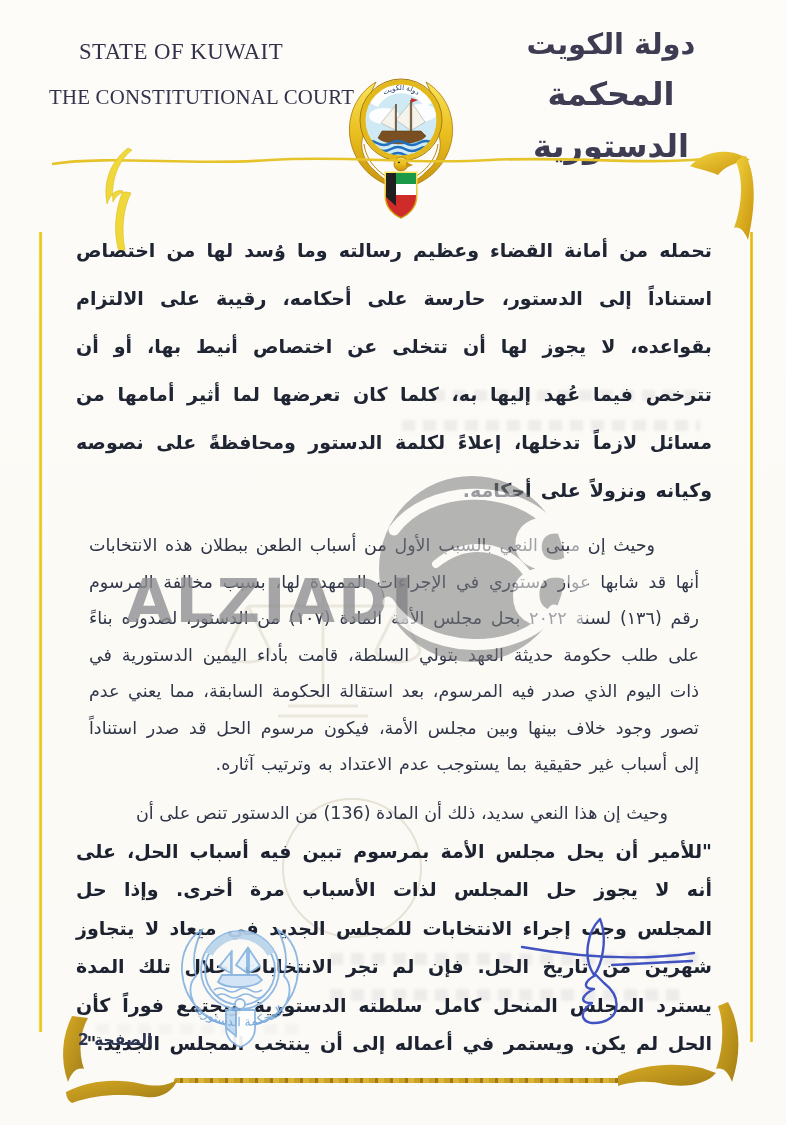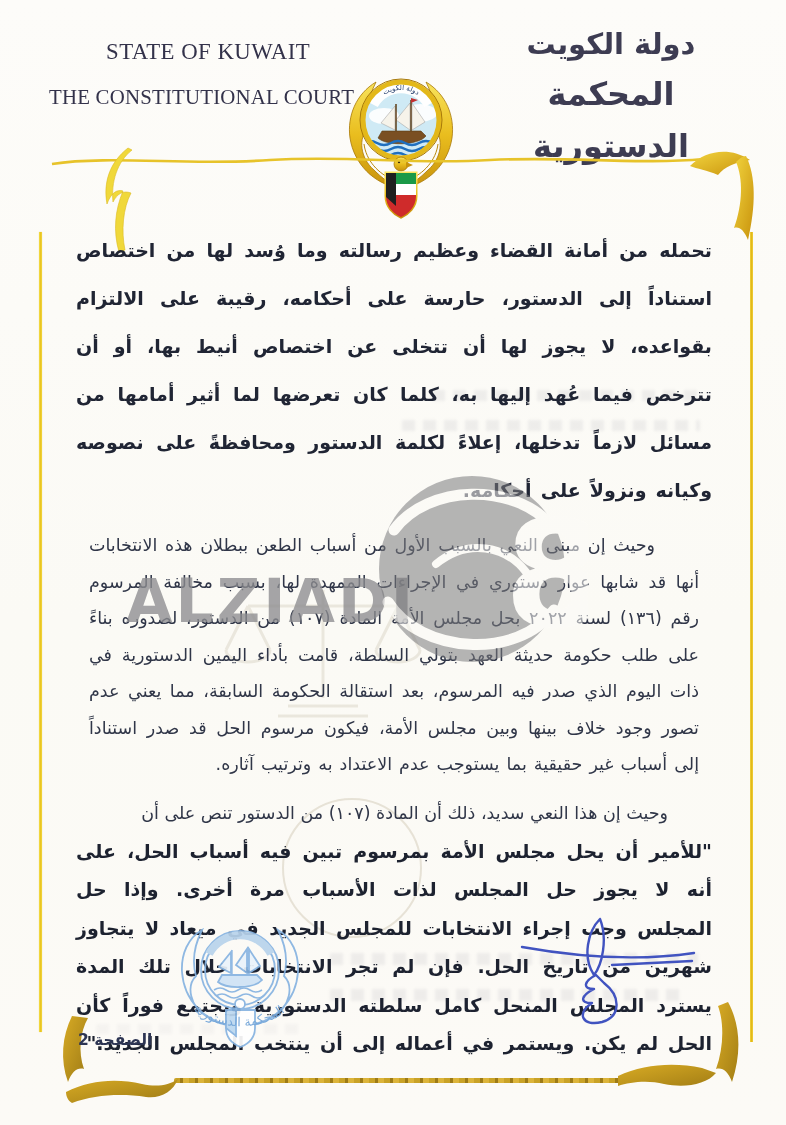--- a/index.html
+++ b/index.html
@@ -5,21 +5,21 @@
   html,body{margin:0;padding:0;background:#e8e8e8;}
   .page{
     position:relative;width:786px;height:1125px;margin:0 auto;
     background:#fcfbf7;
     background-image:linear-gradient(180deg,#fdfcf9 0%,#fbfaf5 55%,#fcfaf6 100%);
     overflow:hidden;
     font-family:"DejaVu Sans",sans-serif;
   }
   
   .en-title{
-    position:absolute;left:45px;top:38px;width:272px;text-align:right;
+    position:absolute;left:45px;top:38px;width:272px;text-align:center;
     font-family:"Liberation Serif",serif;color:#33324a;
   }
   .en-title .l1{font-size:24px;letter-spacing:.5px;margin-bottom:20px;white-space:nowrap;transform:scaleX(.95);}
   .en-title .l2{font-size:21.5px;letter-spacing:.2px;white-space:nowrap;transform:scaleX(.97);}
   .ar-title{
     position:absolute;left:478px;top:20px;width:266px;text-align:center;direction:rtl;
     color:#3d3c52;font-weight:bold;
   }
   .ar-title .a1{font-size:29px;line-height:48px;}
   .ar-title .a2{font-size:32px;line-height:52px;}
@@ -194,21 +194,21 @@
   <div class="ghost g1"></div>
   <div class="ghost g2"></div>
   <div class="ghost g3"></div>
   <div class="ghost g4"></div>
   <div class="ghost g5"></div>
 
   <main class="body-text">
     <p class="p1">تحمله من أمانة القضاء وعظيم رسالته وما وُسد لها من اختصاص استناداً إلى الدستور، حارسة على أحكامه، رقيبة على الالتزام بقواعده، لا يجوز لها أن تتخلى عن اختصاص أنيط بها، أو أن تترخص فيما عُهد إليها به، كلما كان تعرضها لما أثير أمامها من مسائل لازماً تدخلها، إعلاءً لكلمة الدستور ومحافظةً على نصوصه وكيانه ونزولاً على أحكامه.</p>
     <p class="p2">وحيث إن مبنى النعي بالسبب الأول من أسباب الطعن ببطلان هذه الانتخابات أنها قد شابها عوار دستوري في الإجراءات الممهدة لها، بسبب مخالفة المرسوم رقم (١٣٦) لسنة ٢٠٢٢ بحل مجلس الأمة المادة (١٠٧) من الدستور، لصدوره بناءً على طلب حكومة حديثة العهد بتولي السلطة، قامت بأداء اليمين الدستورية في ذات اليوم الذي صدر فيه المرسوم، بعد استقالة الحكومة السابقة، مما يعني عدم تصور وجود خلاف بينها وبين مجلس الأمة، فيكون مرسوم الحل قد صدر استناداً إلى أسباب غير حقيقية بما يستوجب عدم الاعتداد به وترتيب آثاره.</p>
     <p class="p3">
-      <span class="p3-intro">وحيث إن هذا النعي سديد، ذلك أن المادة (١٠٧) من الدستور تنص على أن</span>
+      <span class="p3-intro">وحيث إن هذا النعي سديد، ذلك أن المادة (136) من الدستور تنص على أن</span>
       <span class="p3-quote">"للأمير أن يحل مجلس الأمة بمرسوم تبين فيه أسباب الحل، على أنه لا يجوز حل المجلس لذات الأسباب مرة أخرى. وإذا حل المجلس وجب إجراء الانتخابات للمجلس الجديد في ميعاد لا يتجاوز شهرين من تاريخ الحل. فإن لم تجر الانتخابات خلال تلك المدة يسترد المجلس المنحل كامل سلطته الدستورية ويجتمع فوراً كأن الحل لم يكن. ويستمر في أعماله إلى أن ينتخب المجلس الجديد."</span>
     </p>
   </main>
 
   <div class="wm-alziadi">ALZIADI</div>
   <svg class="wm-q8" viewBox="0 0 212 202">
     <circle cx="96" cy="101" r="93" fill="#7b7b7e"></circle>
     <path d="M18,62 C52,16 138,14 176,58" fill="none" stroke="#fcfbf7" stroke-width="11" stroke-linecap="round"></path>
     <path d="M12,134 C44,186 142,192 178,142" fill="none" stroke="#fcfbf7" stroke-width="11" stroke-linecap="round"></path>
     <path d="M60,96 C92,70 130,78 150,104" fill="none" stroke="#fcfbf7" stroke-width="8" stroke-linecap="round"></path>

